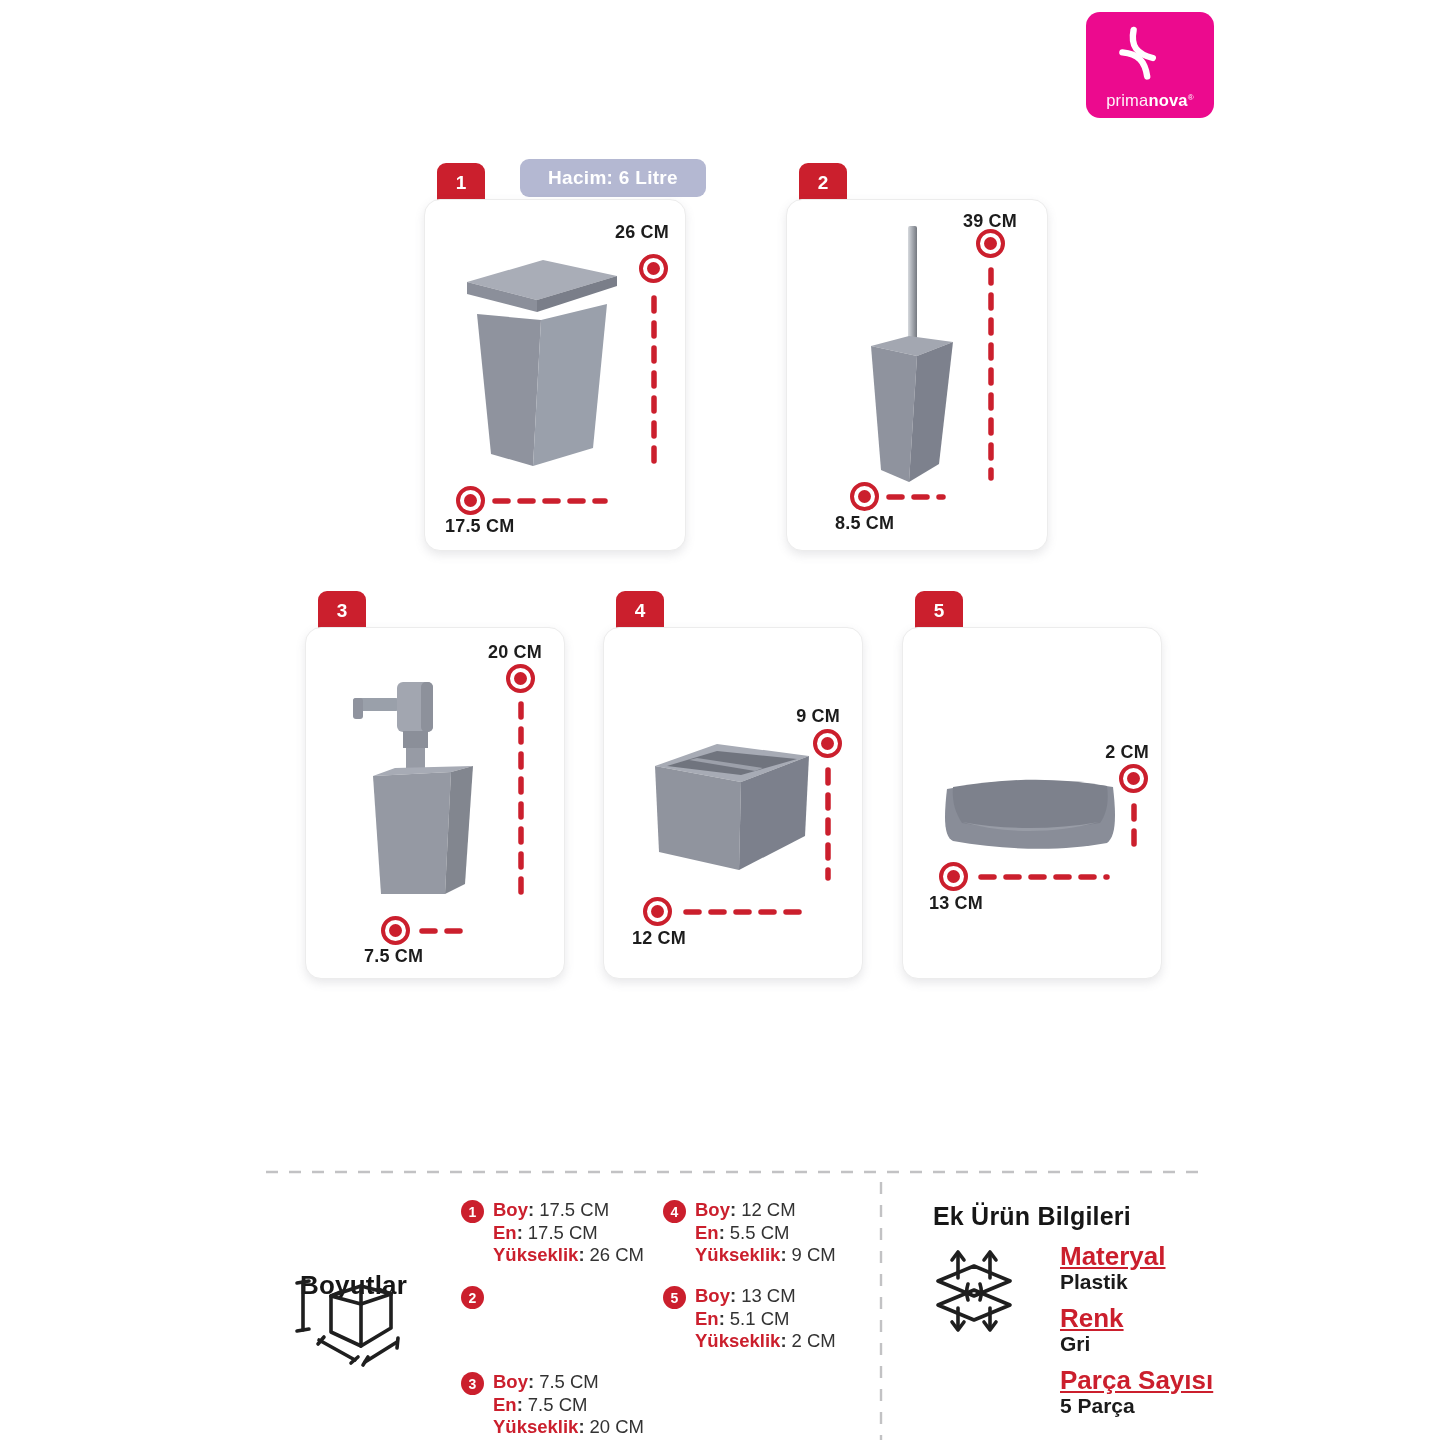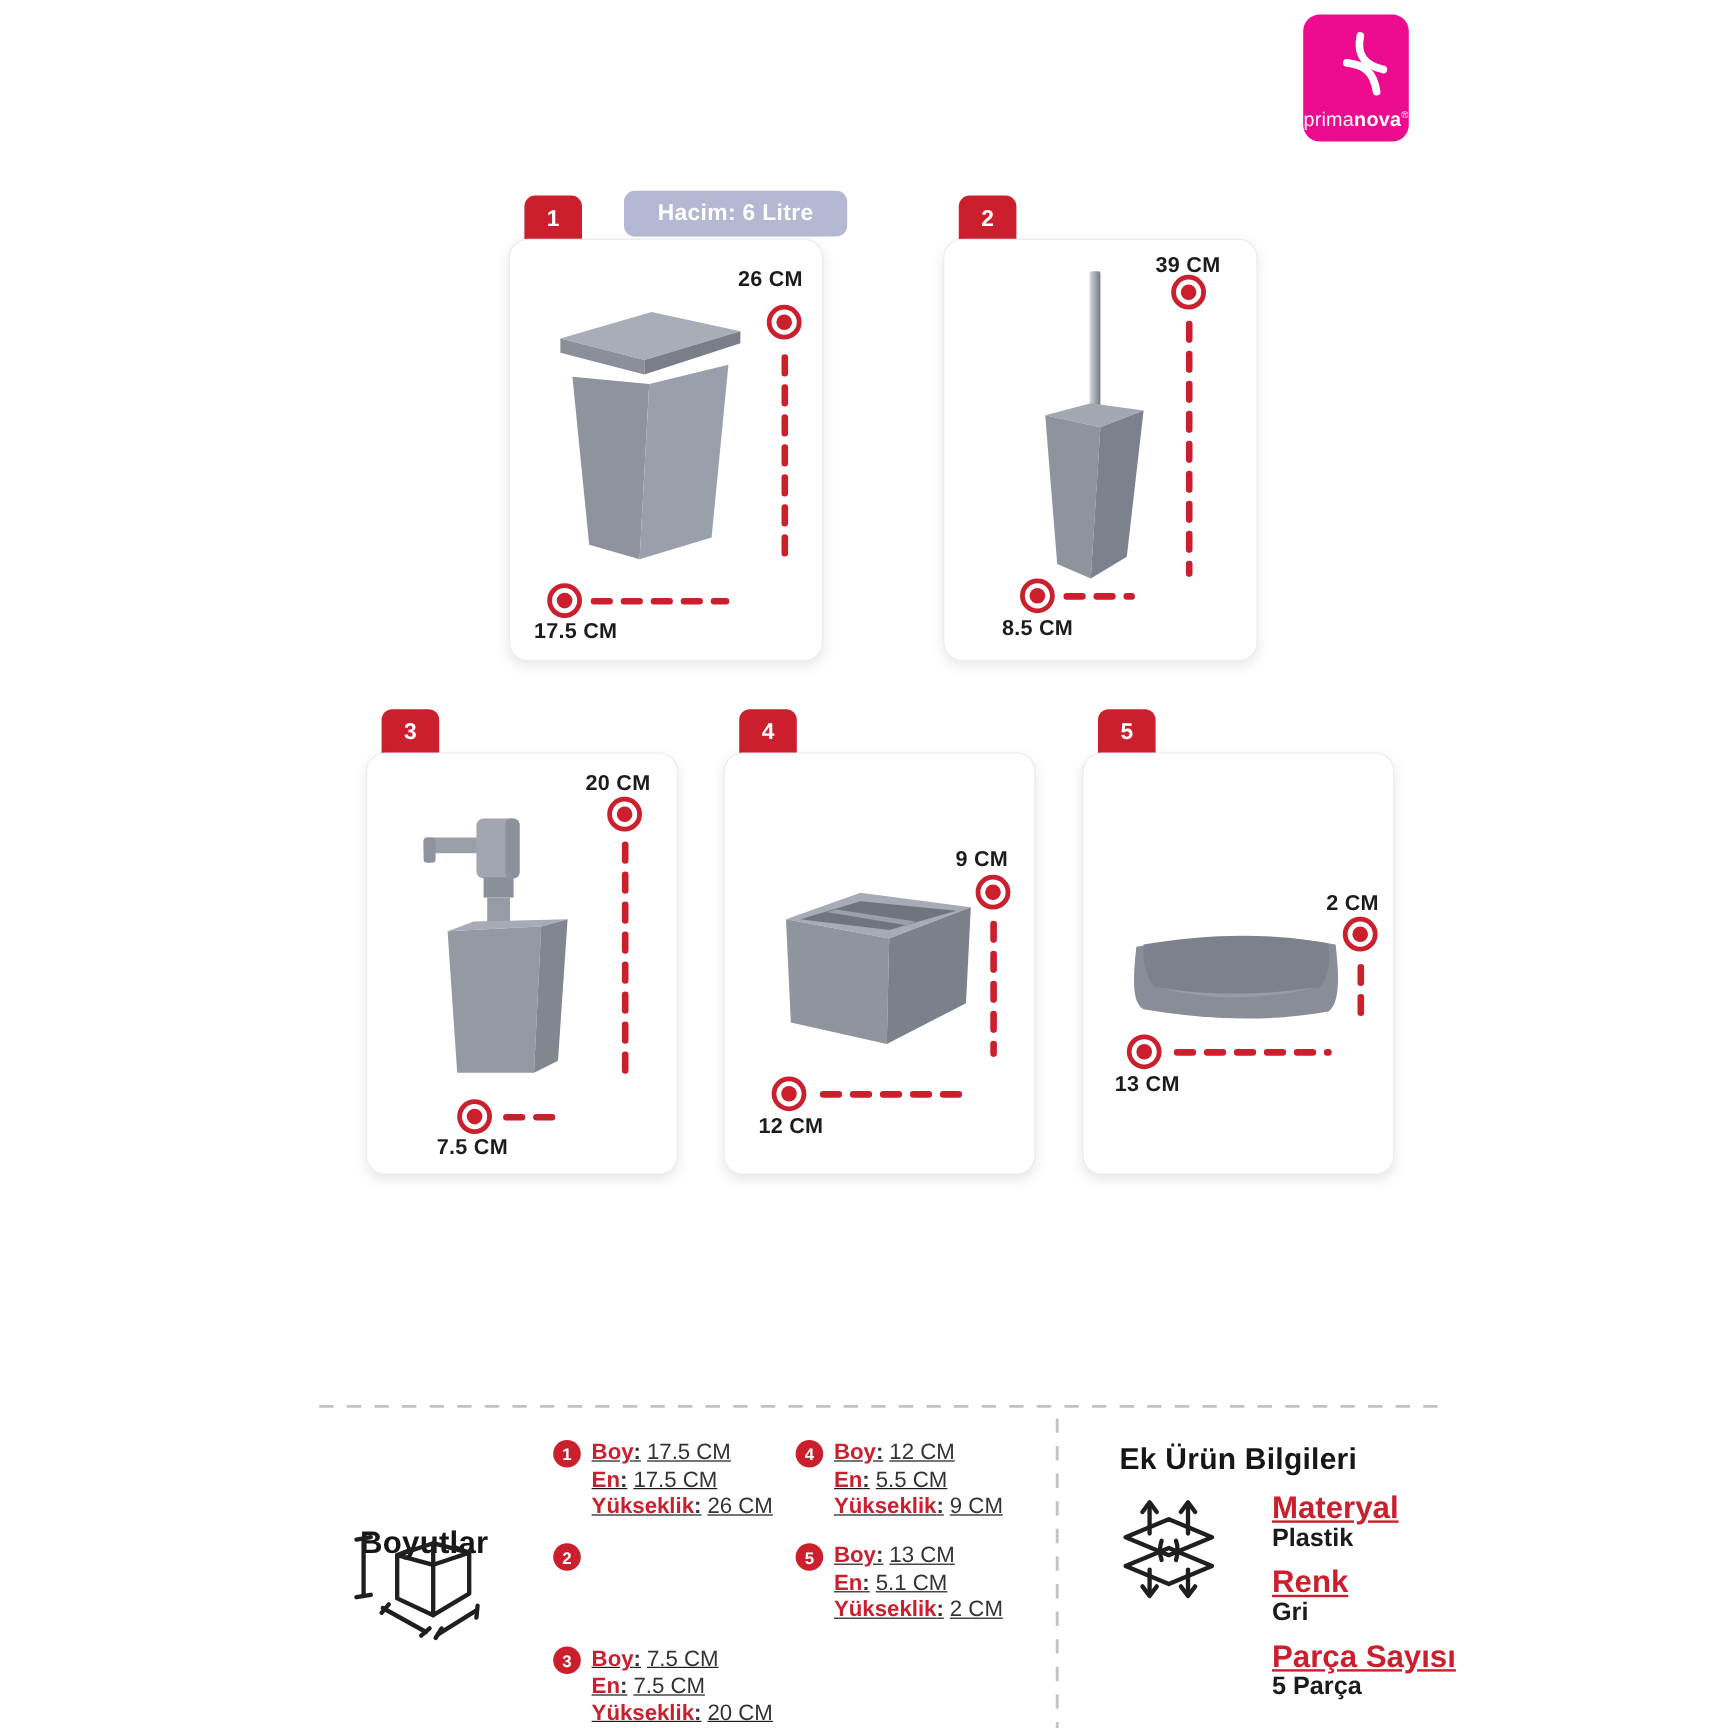--- a/index.html
+++ b/index.html
@@ -8,21 +8,21 @@
     --val:#333333;
     --pink:#ec0a8e;
     --lav:#b4b8d2;
   }
   html,body{margin:0;padding:0;background:#fff;}
   .canvas{
     position:relative;width:1440px;height:1440px;background:#ffffff;overflow:hidden;
     font-family:"Liberation Sans","DejaVu Sans",sans-serif;color:var(--ink);
   }
   
-  .logo{position:absolute;left:1086px;top:12px;width:88px;height:106px;background:var(--pink);
+  .logo{position:absolute;left:1086px;top:12px;width:128px;height:106px;background:var(--pink);
     border-radius:14px;display:flex;flex-direction:column;align-items:center;justify-content:flex-end;}
   .logo-mark{position:absolute;left:14px;top:6px;width:80px;height:72px;}
   .logo-mark path{fill:none;stroke:#fff;stroke-width:8;stroke-linecap:round;}
   .logo-text{color:#fff;font-size:16.5px;letter-spacing:.2px;margin-bottom:10px;line-height:1;}
   .logo-text .lt{font-weight:400;opacity:.95;}
   .logo-text .b{font-weight:700;}
   .logo-text sup{font-size:8px;vertical-align:super;}
   
   .tab{position:absolute;width:48px;height:48px;background:var(--red);border-radius:9px 9px 6px 6px;
     color:#fff;font-weight:700;font-size:19px;text-align:center;line-height:39px;z-index:1;}
@@ -40,21 +40,21 @@
   svg.dash-grey{position:absolute;overflow:visible;z-index:0;}
   svg.dash-grey line{stroke:#c2c2c4;stroke-width:2.4;stroke-dasharray:12 11;stroke-linecap:butt;}
   .product{z-index:2;}
   
   .sec-title{position:absolute;font-weight:700;font-size:26px;color:#161616;letter-spacing:.2px;white-space:nowrap;}
   .lineicon{position:absolute;}
   .lineicon path,.lineicon line{fill:none;stroke:#1f1f1f;stroke-width:3.6;stroke-linecap:round;stroke-linejoin:round;}
   .dim-item{position:absolute;display:flex;align-items:flex-start;}
   .num{width:23px;height:23px;border-radius:50%;background:var(--red);color:#fff;font-size:14px;
     font-weight:700;display:flex;align-items:center;justify-content:center;flex:none;margin-top:1px;}
-  .dim-lines{margin-left:9px;text-decoration:underline;}
+  .dim-lines{margin-left:9px;}
   .dim-line{font-size:18.5px;line-height:22.5px;white-space:nowrap;}
   .dl{color:var(--red);font-weight:700;}
   .sep{color:var(--val);font-weight:700;}
   .dv{color:var(--val);font-weight:400;margin-left:5px;}
   .info-rows{position:absolute;left:1060px;top:1243px;}
   .info-label{color:var(--red);font-weight:700;font-size:26px;line-height:26px;text-decoration:underline;}
   .info-value{color:#1b1b1b;font-weight:700;font-size:21px;line-height:26px;margin-bottom:10px;}
 </style>
 </head>
 <body>

